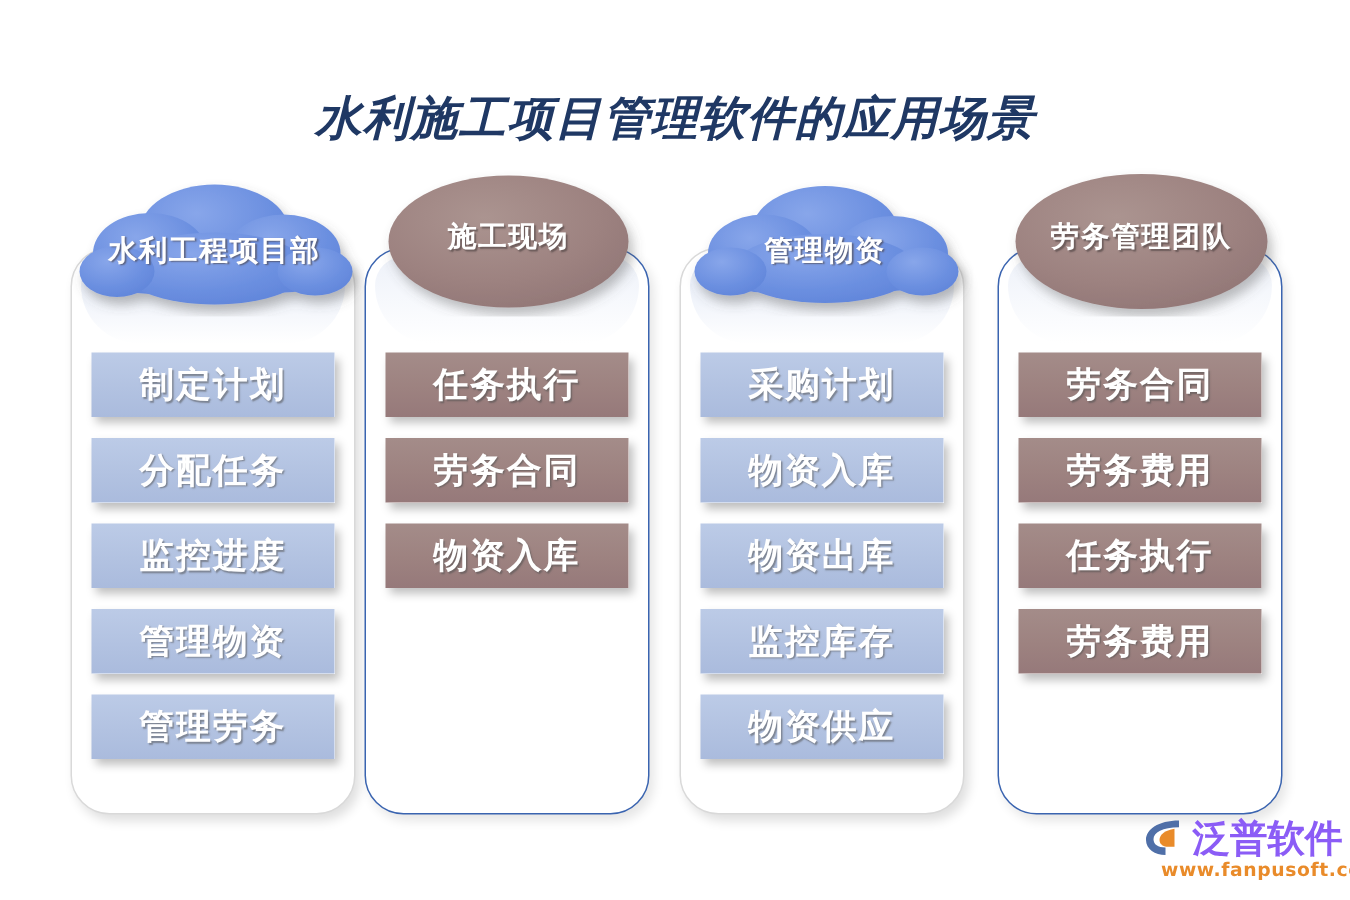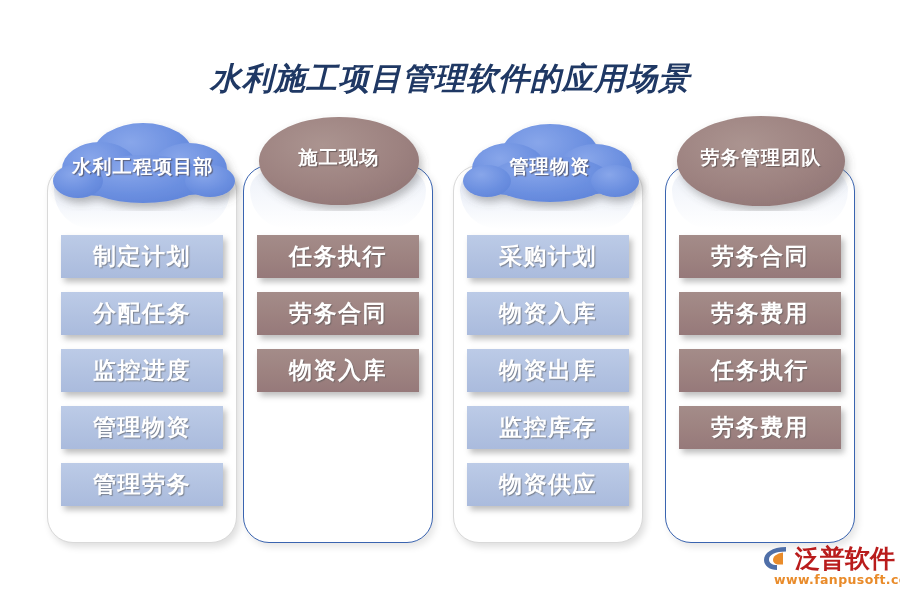--- a/index.html
+++ b/index.html
@@ -160,21 +160,21 @@
     top: 542px;
     width: 128px;
     height: 50px;
   }
   #logo-wordmark {
     position: absolute;
     left: 33px;
     top: 0px;
     font-size: 25px;
     font-weight: bold;
-    color: #b91c1c;
+    color: #8b5cf6;
     letter-spacing: 0px;
     font-family: "DejaVu Serif", "Liberation Serif", serif;
     white-space: nowrap;
   }
   #logo-url {
     position: absolute;
     left: 12px;
     top: 30px;
     font-size: 12.5px;
     font-weight: bold;

